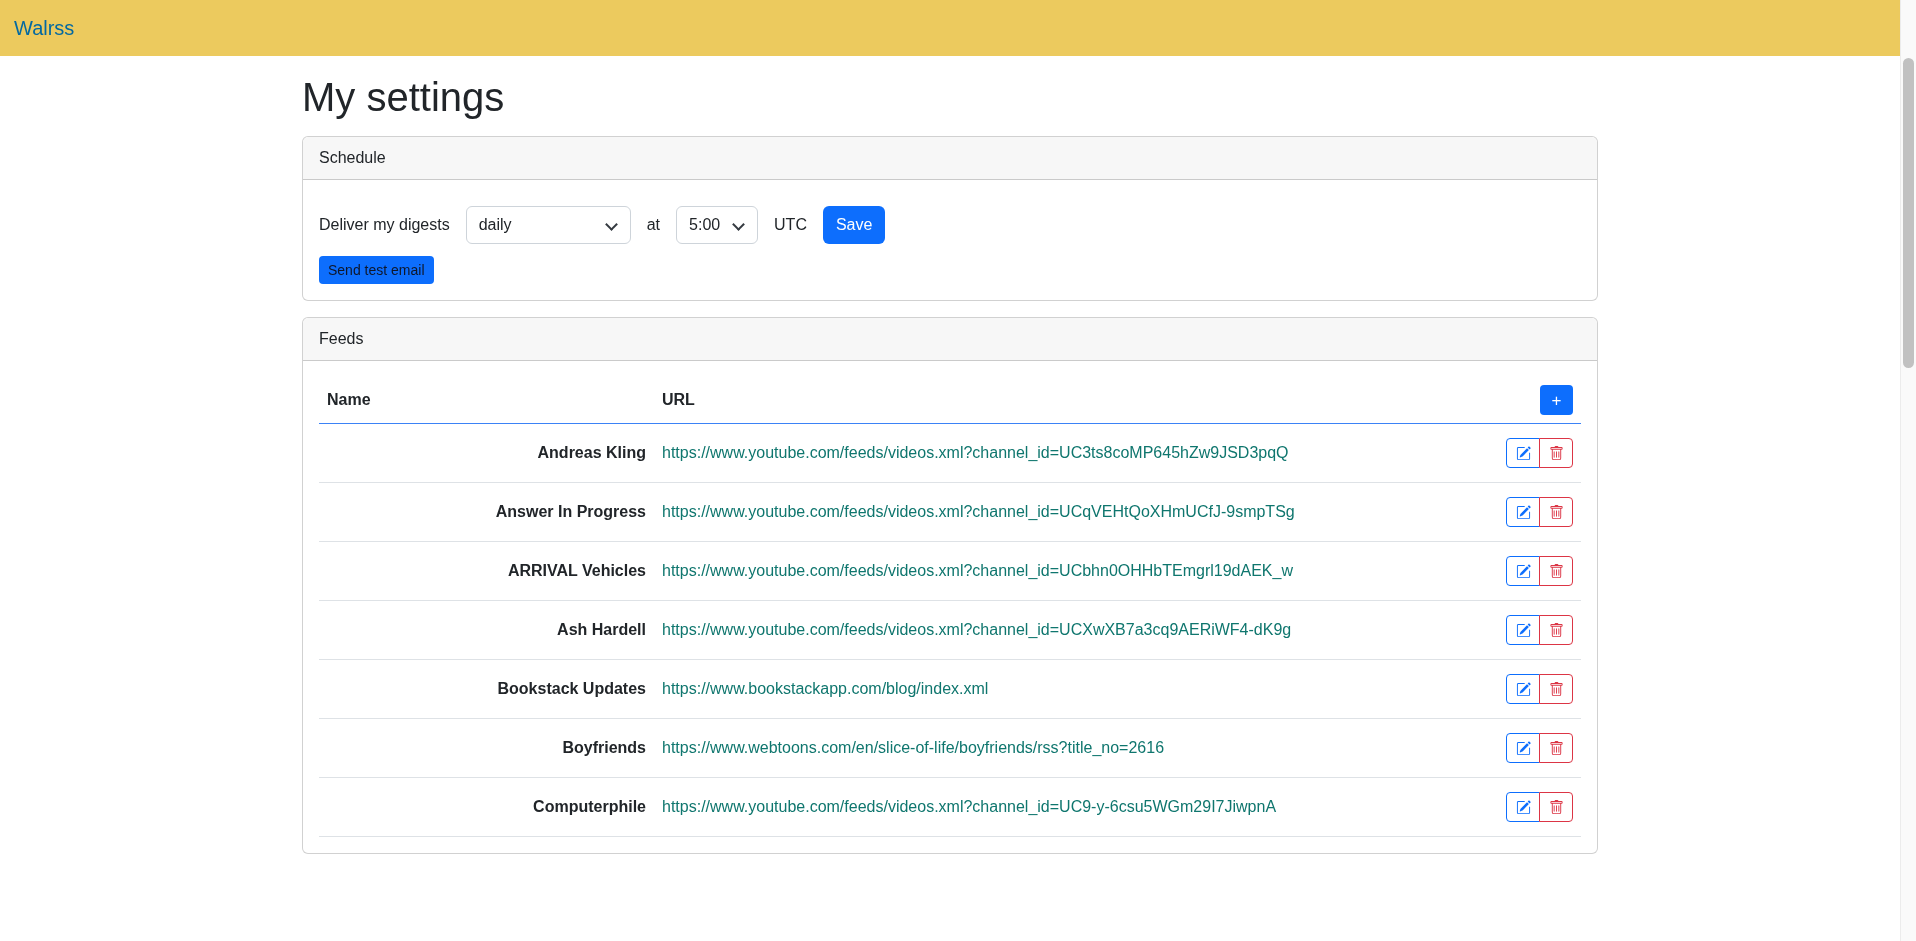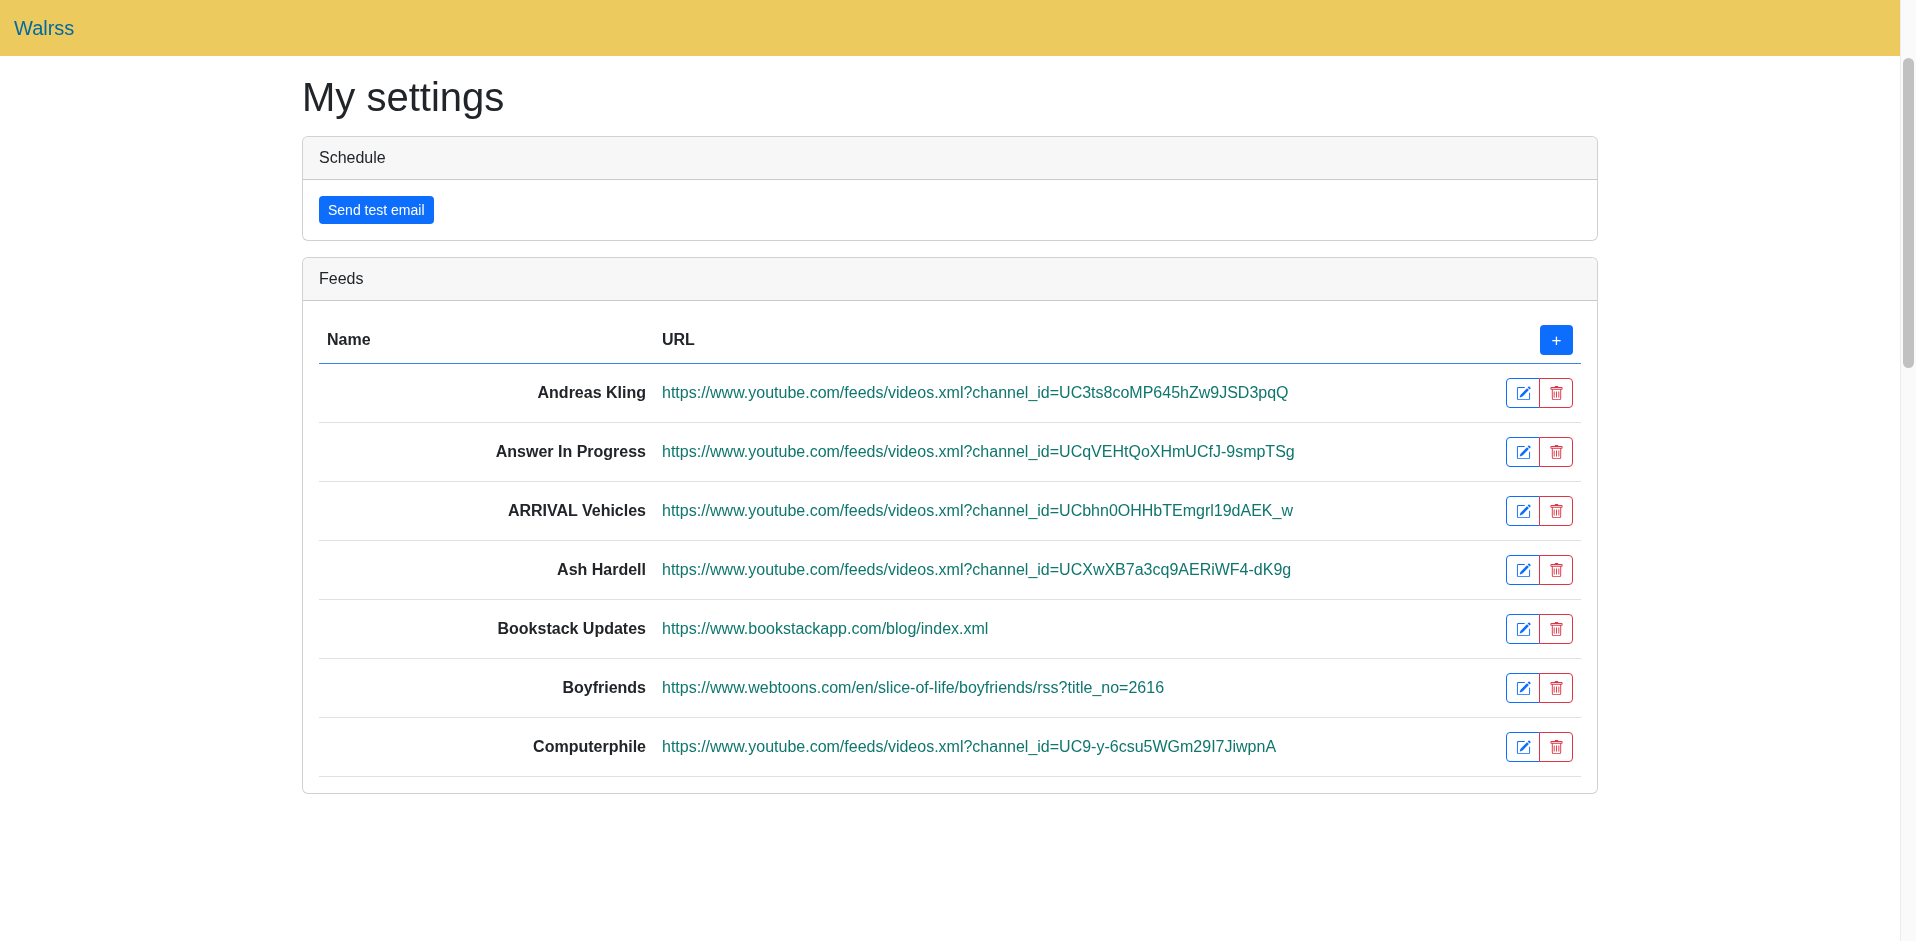--- a/index.html
+++ b/index.html
@@ -43,21 +43,21 @@
   }
   .select::after {
     content: ""; position: absolute; right: 14px; top: 13px; width: 7px; height: 7px;
     border-right: 2px solid #343a40; border-bottom: 2px solid #343a40; transform: rotate(45deg);
   }
   .select.freq { width: 165px; }
   .select.time { width: 82px; }
   .plain-label { font-size: 16px; }
   .btn { border: none; cursor: pointer; font-family: inherit; }
   .btn-save { background: #0d6efd; color: #fff; border-radius: 6px; padding: 0 13px; height: 38px; font-size: 16px; }
-  .btn-test { background: #0d6efd; color: #ffffff; border-radius: 4px; padding: 6px 9px; font-size: 14px; display: inline-block; }
+  .btn-test { background: #0d6efd; color: #0f172a; border-radius: 4px; padding: 6px 9px; font-size: 14px; margin-top: 12px; display: inline-block; }
 
   
   table.feeds { width: 100%; border-collapse: collapse; }
   .feeds th { text-align: left; font-weight: 700; font-size: 16px; padding: 8px 8px; border-bottom: 1px solid #3b82f6; }
   .feeds td { font-size: 16px; padding: 14px 8px; border-bottom: 1px solid #dee2e6; vertical-align: middle; }
   .feeds .name-col { width: 335px; }
   .feeds .actions-col { width: 110px; }
   .feeds td.name-cell { font-weight: 700; text-align: right; }
   .feeds td.url-cell { color: #0f766e; }
   .feeds th.add-cell, .feeds td.actions-cell { text-align: right; white-space: nowrap; }
@@ -90,20 +90,32 @@
   <div class="main">
     <div class="container">
 
       <h1 class="page-title">My settings</h1>
 
       <div class="card">
         <div class="card-header">Schedule</div>
         <div class="card-body">
 
 
+          <div class="controls">
+            <span class="plain-label">Deliver my digests</span>
+            <span class="select freq">
+              <span>daily</span>
+            </span>
+            <span class="plain-label">at</span>
+            <span class="select time">
+              <span>5:00</span>
+            </span>
+            <span class="plain-label">UTC</span>
+            <button class="btn btn-save">Save</button>
+          </div>
 
           <button class="btn btn-test">Send test email</button>
         </div>
       </div>
 
       <div class="card">
         <div class="card-header">Feeds</div>
         <div class="card-body">
           <table class="feeds">
             <thead>

